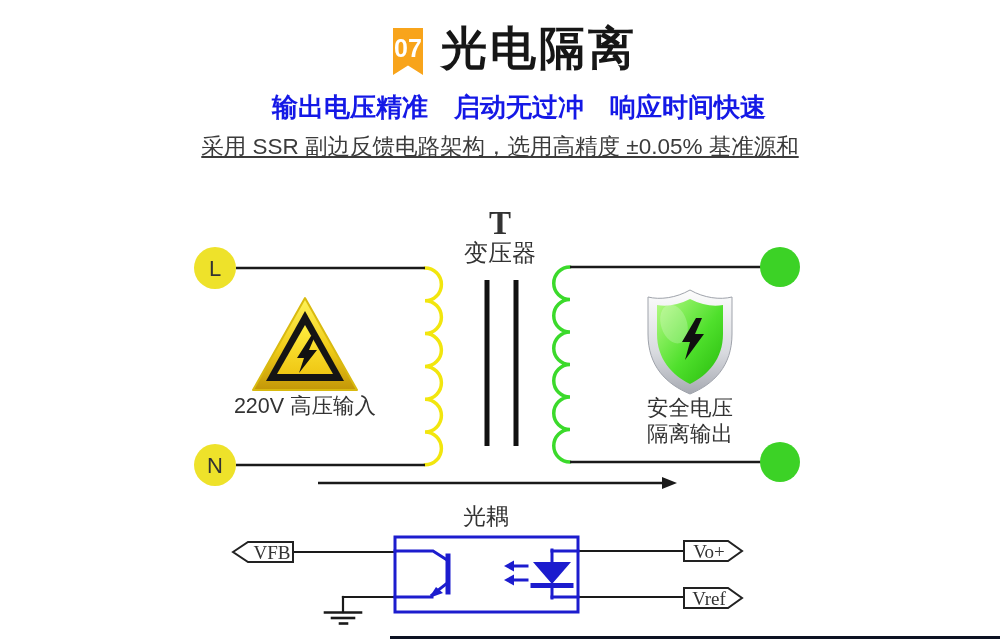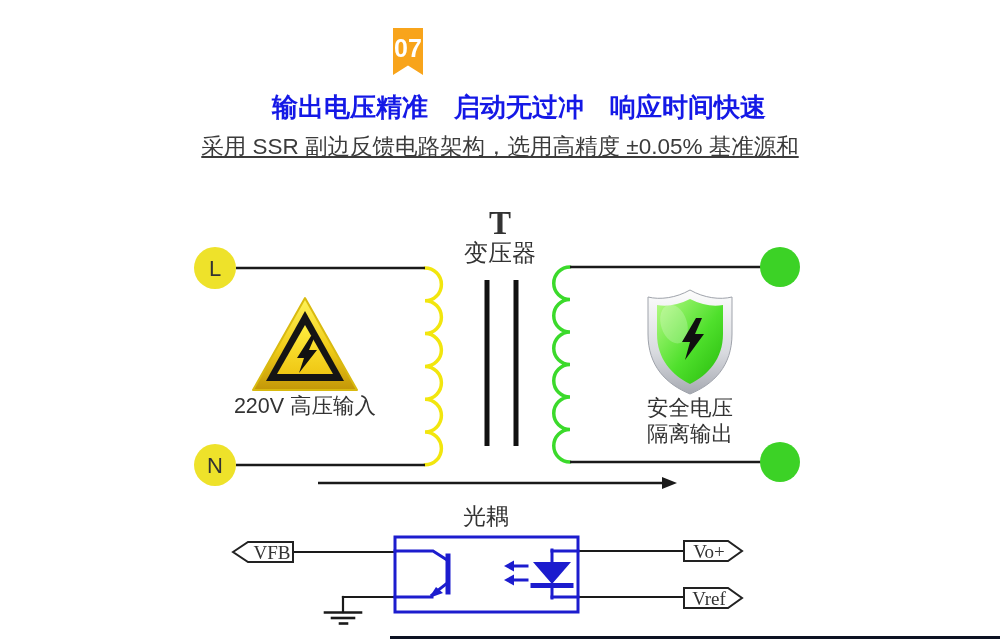--- a/index.html
+++ b/index.html
@@ -18,20 +18,21 @@
   .bottom-bar{position:absolute;left:390px;top:636px;width:610px;height:3px;background:#0c1222;}
   svg text{font-family:"Liberation Sans",sans-serif;fill:#333333;}
   svg text.serif{font-family:"Liberation Serif",serif;}
 </style>
 </head>
 <body>
 
 <div class="canvas">
 
   <div class="badge">07</div>
+  <div class="title">光电隔离</div>
   <div class="subtitle">输出电压精准　启动无过冲　响应时间快速</div>
   <div class="desc">
     <div>采用 SSR 副边反馈电路架构，选用高精度 ±0.05% 基准源和</div>
   </div>
 
   <svg class="diagram-svg" width="1000" height="639" viewBox="0 0 1000 639">
     <defs>
       <linearGradient id="gTri" x1="0" y1="0" x2="0" y2="1">
         <stop offset="0" stop-color="#FFF35A"></stop>
         <stop offset="0.55" stop-color="#F0CC18"></stop>

